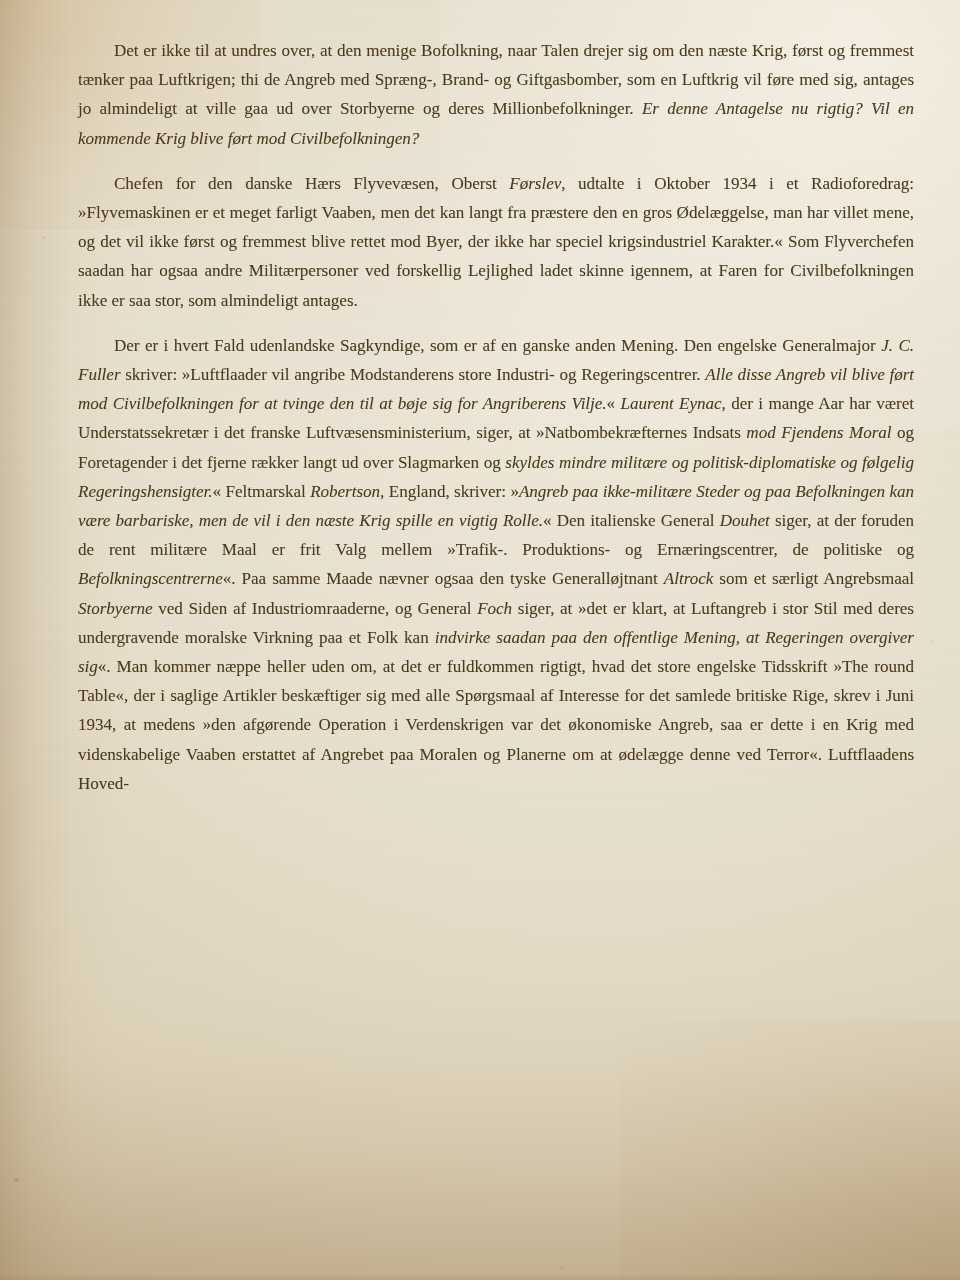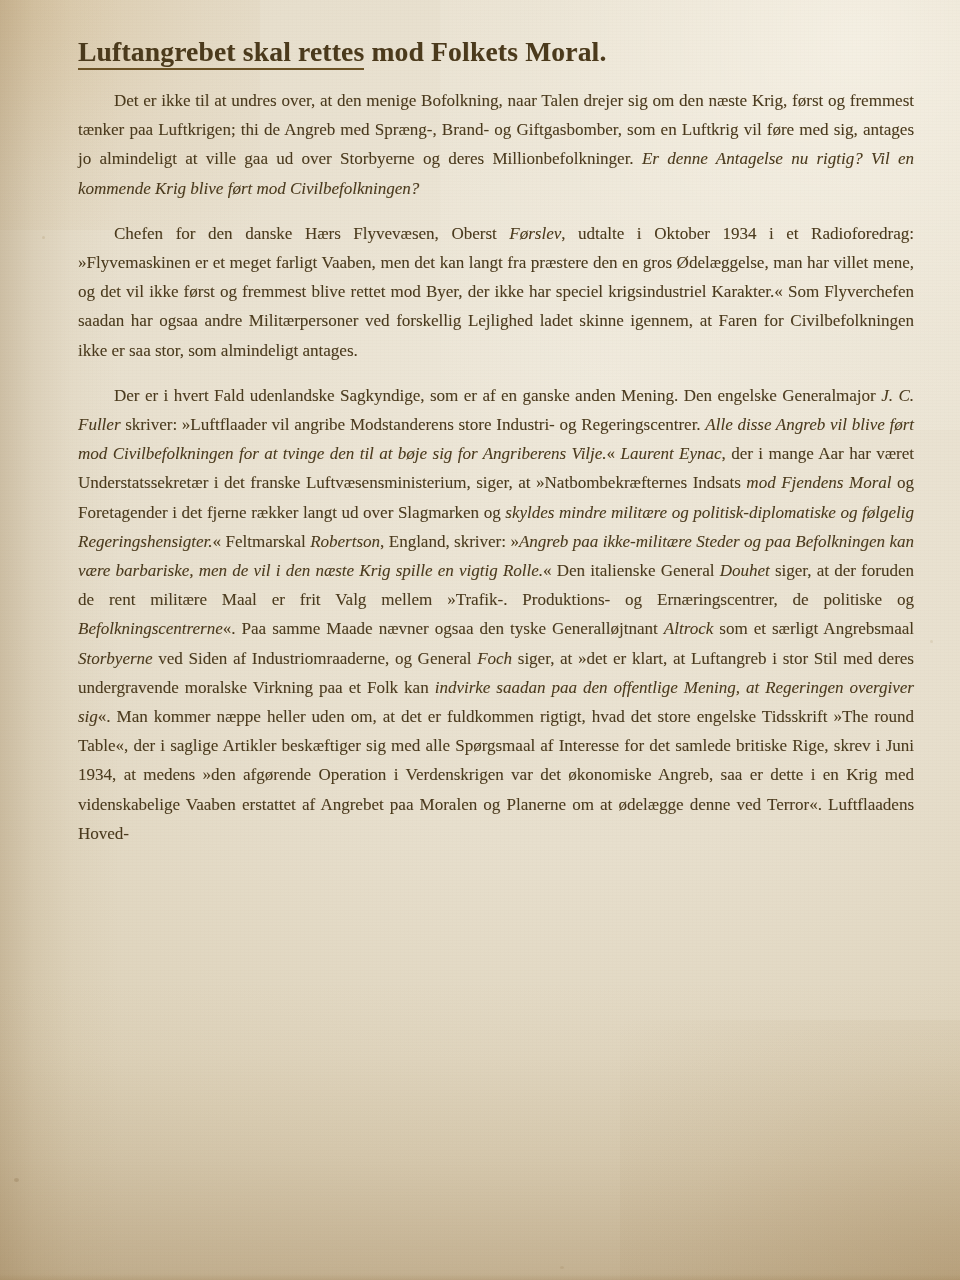--- a/index.html
+++ b/index.html
@@ -138,21 +138,20 @@
   <div class="paper-topright-light"></div>
   <div class="paper-grain"></div>
 
   <span class="speck" style="left:14px;  top:1178px; width:5px;  height:4px;"></span>
   <span class="speck" style="left:42px;  top:236px;  width:3px;  height:3px; background:rgba(150,120,74,0.18);"></span>
   <span class="speck" style="left:930px; top:640px;  width:3px;  height:3px; background:rgba(150,120,74,0.15);"></span>
   <span class="speck" style="left:560px; top:1266px; width:4px;  height:3px; background:rgba(140,110,68,0.16);"></span>
 
   <div class="content">
 
-    <h1 class="article-title"><span class="underlined">Luftangrebet skal rettes</span><span> mod Folkets Moral.</span></h1>
 
     <p class="body-par">
       <span>Det er ikke til at undres over, at den menige Bofolkning, naar Talen drejer sig om den næste Krig, først og fremmest tænker paa Luftkrigen; thi de Angreb med Spræng-, Brand- og Giftgasbomber, som en Luftkrig vil føre med sig, antages jo almindeligt at ville gaa ud over Storbyerne og deres Millionbefolkninger. </span><i>Er denne Antagelse nu rigtig? Vil en kommende Krig blive ført mod Civilbefolkningen?</i>
     </p>
 
     <p class="body-par">
       <span>Chefen for den danske Hærs Flyvevæsen, Oberst </span><i>Førslev</i><span>, udtalte i Oktober 1934 i et Radioforedrag: »Flyvemaskinen er et meget farligt Vaaben, men det kan langt fra præstere den en gros Ødelæggelse, man har villet mene, og det vil ikke først og fremmest blive rettet mod Byer, der ikke har speciel krigsindustriel Karakter.« Som Flyverchefen saadan har ogsaa andre Militærpersoner ved forskellig Lejlighed ladet skinne igennem, at Faren for Civilbefolkningen ikke er saa stor, som almindeligt antages.</span>
     </p>
 
     <p class="body-par">

